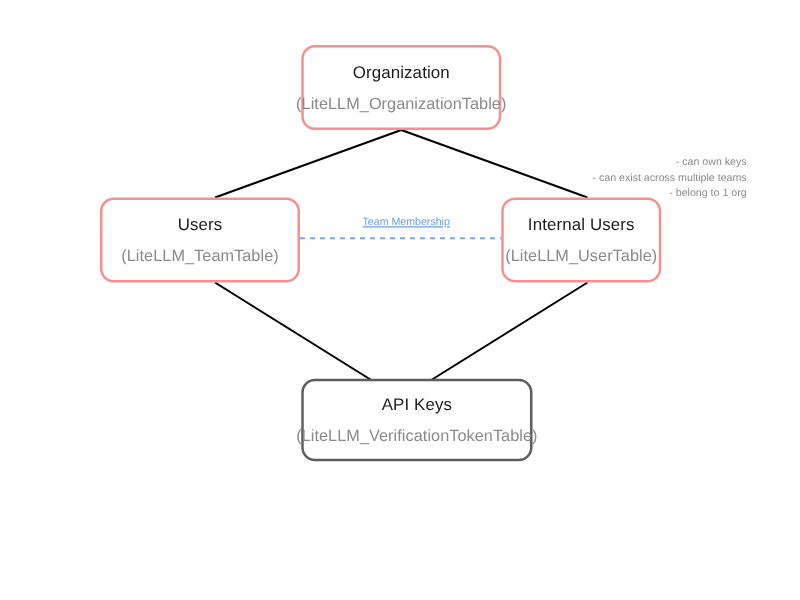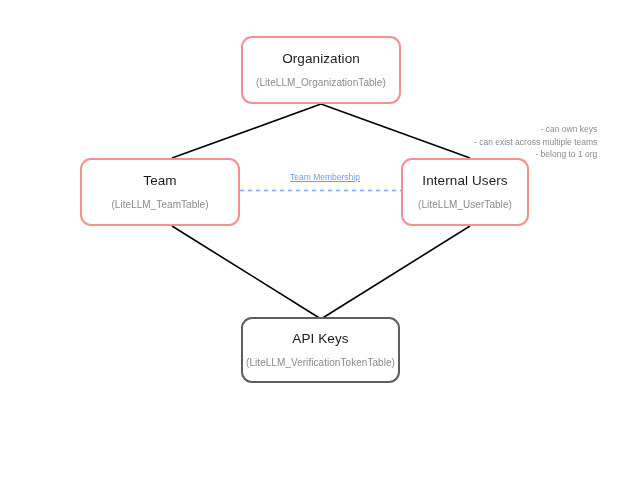--- a/index.html
+++ b/index.html
@@ -46,30 +46,30 @@
   .node.resource {
     border: 2px solid #5e5e5e;
   }
   .node-title {
     font-size: 13.5px;
     color: #1b1b1b;
     line-height: 1.2;
     letter-spacing: 0.1px;
   }
   .node-subtitle {
-    font-size: 10px;
+    font-size: 13px;
     color: #8a8a8a;
     line-height: 1.2;
     margin-top: 9px;
     letter-spacing: 0.05px;
   }
   #node-organization { left: 241px; top: 36px;  width: 160px; height: 68px; }
   #node-teams        { left: 80px;  top: 158px; width: 160px; height: 68px; }
   #node-users        { left: 401px; top: 158px; width: 128px; height: 68px; }
-  #node-apikeys      { left: 241px; top: 317px; width: 159px; height: 66px; }
+  #node-apikeys      { left: 241px; top: 303px; width: 185px; height: 66px; }
 
   .edge-label {
     position: absolute;
     font-size: 8.5px;
     color: #6f9ce0;
     white-space: nowrap;
     text-decoration: underline;
   }
   #label-team-membership { left: 290px; top: 172px; }
 
@@ -96,21 +96,21 @@
     <line x1="470" y1="226" x2="321" y2="319" stroke="#000000" stroke-width="1.6"></line>
     <line x1="240" y1="190.5" x2="401" y2="190.5" stroke="#7aa7e8" stroke-width="1.6" stroke-dasharray="4 4"></line>
   </svg>
 
   <div class="node entity" id="node-organization">
     <div class="node-title">Organization</div>
     <div class="node-subtitle">(LiteLLM_OrganizationTable)</div>
   </div>
 
   <div class="node entity" id="node-teams">
-    <div class="node-title">Team</div>
+    <div class="node-title">Users</div>
     <div class="node-subtitle">(LiteLLM_TeamTable)</div>
   </div>
 
   <div class="node entity" id="node-users">
     <div class="node-title">Internal Users</div>
     <div class="node-subtitle">(LiteLLM_UserTable)</div>
   </div>
 
   <div class="node resource" id="node-apikeys">
     <div class="node-title">API Keys</div>

